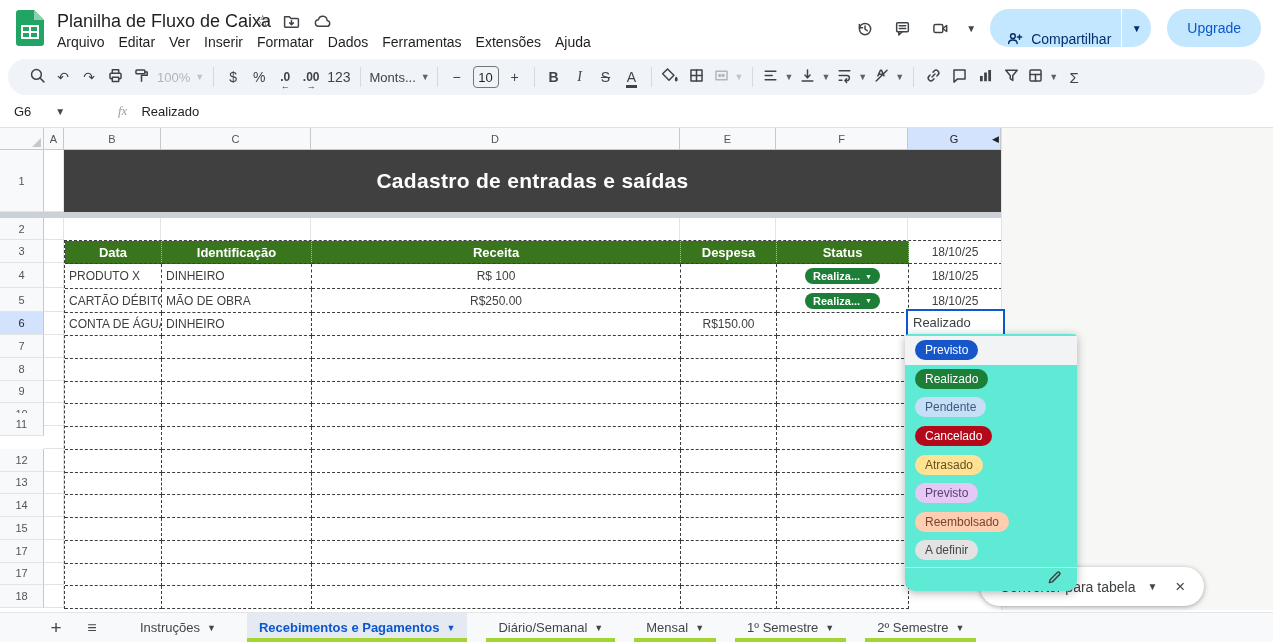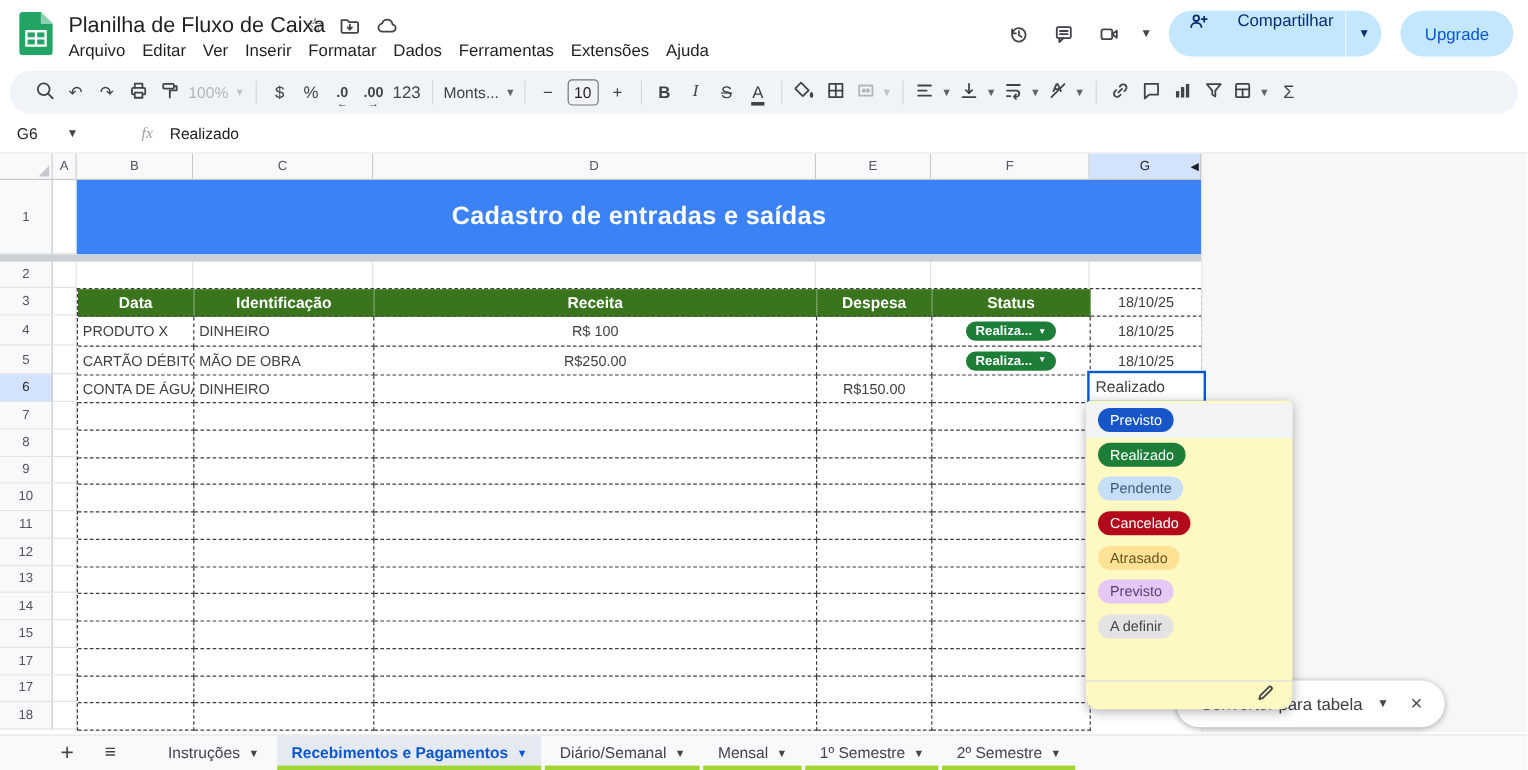--- a/index.html
+++ b/index.html
@@ -13,21 +13,21 @@
   #doc-title { position:absolute; left:57px; top:11px; font-size:18px; color:#1f1f1f; white-space:nowrap; }
   .title-icons { position:absolute; left:255px; top:13px; display:flex; gap:13px; align-items:center; color:#444746; }
   .title-icons .ic { width:18px; height:18px; display:inline-flex; }
   #star-ic { font-size:17px; color:#444746; line-height:18px; }
   #menubar { position:absolute; left:50px; top:32px; display:flex;text-align:center; }
   #menubar span { font-size:14px; color:#1f1f1f; padding:2px 7px; border-radius:8px; cursor:default; }
   #top-right { position:absolute; right:12px; top:8px; height:40px; display:flex; align-items:center; gap:14px; }
   .tr-icon { width:24px; height:24px; display:inline-flex; align-items:center; justify-content:center; color:#444746; }
   .caret { font-size:10px; color:#444746; }
   #share-btn { height:38px; background:#c2e7ff; border-radius:19px; display:flex; align-items:center; }
-  #share-main { display:flex; align-items:flex-start; gap:24px; padding:0 10px 0 16px; height:100%; }
+  #share-main { display:flex; align-items:flex-end; gap:8px; padding:0 10px 0 16px; height:100%; }
   #share-btn .lbl { font-size:14px; font-weight:500; color:#062e6f; }
   #share-split { width:30px; height:100%; display:flex; align-items:center; justify-content:center;
     border-left:1px solid #ffffff; border-radius:0 19px 19px 0; }
   #upgrade-btn { height:38px; background:#c2e7ff; border-radius:19px; padding:0 20px; display:flex;
     align-items:center; font-size:14px; font-weight:500; color:#0b57d0; margin-left:2px; }
 
   
   #toolbar { position:absolute; top:59px; left:8px; width:1257px; height:36px; background:#f0f4f9;
     border-radius:20px; display:flex; align-items:center; padding:0 10px 0 16px; }
   .tb { height:26px; min-width:26px; display:inline-flex; align-items:center; justify-content:center;
@@ -63,62 +63,62 @@
   #corner { position:absolute; top:0; left:0; width:44px; height:22px; background:#f8f9fa;
     border-right:1px solid #c6c8ca; border-bottom:1px solid #c6c8ca; }
   #corner:after { content:""; position:absolute; right:2px; bottom:2px; border-left:9px solid transparent; border-bottom:9px solid #c4c7cb; }
   .rowhead { position:absolute; left:0; width:44px; background:#f8f9fa; border-right:1px solid #c6c8ca;
     border-bottom:1px solid #e2e3e3; font-size:11px; color:#50545a; display:flex; align-items:center; justify-content:center; }
   .rowhead.sel { background:#d3e3fd; color:#20212a; }
   .lightline { position:absolute; background:#e2e3e3; }
   #frozen-strip { position:absolute; left:0; width:1001px; background:#ccd1d8; }
 
   
-  #banner { position:absolute; left:64px; width:937px; background:#3b82f6; display:flex; align-items:center; justify-content:center; }
+  #banner { position:absolute; left:64px; width:937px; background:#404040; display:flex; align-items:center; justify-content:center; }
   #banner span { color:#fff; font-weight:bold; font-size:21px; letter-spacing:.3px; }
 
   
   #dtable { position:absolute; left:64px; top:112px; width:937px; display:grid;
     grid-template-columns:97px 150px 369px 96px 132px 93px; border-left:1px dashed #3c3c3c; border-top:1px dashed #3c3c3c; }
   .tcell { border-right:1px dashed #3c3c3c; border-bottom:1px dashed #3c3c3c; font-size:12px; color:#3d3f42;
     display:flex; align-items:center; overflow:hidden; white-space:nowrap; }
   .tcell.hdr { background:#38751d; color:#fff; font-weight:bold; font-size:13px; justify-content:center;
     border-right:1px dotted rgba(255,255,255,.55); }
   .tcell.c-center { justify-content:center; }
   .tcell.c-left { padding-left:4px; }
   .chip { border-radius:10px; padding:2px 8px; font-size:11px; font-weight:bold; color:#fff;
     display:inline-flex; align-items:center; gap:5px; }
   .chip .arr { font-size:7px; }
 
   
   #edit-cell { position:absolute; left:906px; top:309px; width:99px; height:27px; background:#fff;
     border:2px solid #0b57d0; display:flex; align-items:center; padding-left:5px; font-size:13px; color:#3c4043; z-index:15; }
 
   
-  #dd-panel { position:absolute; left:905px; top:334px; width:172px; height:257px; background:#fef9c3; z-index:30;
+  #dd-panel { position:absolute; left:905px; top:334px; width:172px; height:257px; background:#5eead4; z-index:30;
     border-radius:4px 4px 10px 10px; box-shadow:0 2px 10px rgba(0,0,0,.3); display:flex; flex-direction:column; }
   #dd-list { flex:1; padding-top:2px; }
   .dd-item { height:28.6px; display:flex; align-items:center; padding-left:10px; }
   .dd-item.hover { background:#f1f3f4; }
   .dd-chip { border-radius:10px; padding:3px 10px; font-size:12px; font-weight:500; }
   #dd-footer { height:24px; border-top:1px solid #dadce0; display:flex; align-items:center; justify-content:flex-end; padding-right:14px; }
 
   
   #convert-pill { position:absolute; left:980px; top:567px; width:224px; height:39px; background:#fff; z-index:20;
     border-radius:20px; box-shadow:0 1px 5px rgba(0,0,0,.35); display:flex; align-items:center; padding:0 16px 0 20px; overflow:hidden; }
   #convert-pill .lbl { font-size:14px; color:#3c4043; white-space:nowrap; }
   #convert-pill .caret { margin-left:12px; }
   #convert-pill .x { margin-left:18px; font-size:17px; color:#444746; }
 
   
   #sheetbar { position:absolute; top:612px; left:0; width:1273px; height:30px; background:#f8f9fa;
     border-top:1px solid #e3e5e8; display:flex; align-items:stretch; }
   #add-sheet { width:20px; margin-left:46px; font-size:19px; color:#444746; display:flex; align-items:center; justify-content:center; }
   #all-sheets { width:20px; margin-left:16px; font-size:16px; color:#444746; display:flex; align-items:center; justify-content:center; }
-  #tabs { display:flex; margin-left:26px; gap:3px;justify-content:space-between; }
+  #tabs { display:flex; margin-left:26px; gap:19px;justify-content:space-between; }
   .sheet-tab { position:relative; display:flex; align-items:center; gap:7px; padding:0 12px; font-size:13px; color:#41454a; font-weight:500; }
   .sheet-tab .caret { font-size:9px; }
   .sheet-tab.active { background:#e4e9f2; color:#0b57d0; font-weight:bold; }
   .sheet-tab.active .caret { color:#0b57d0; }
   .sheet-tab .strip { position:absolute; left:0; right:0; bottom:0; height:4px; }
 </style>
 </head>
 <body>
 
 <div id="app">
@@ -408,21 +408,21 @@
         <div class="rowhead" style="top: 22px; height: 62px;">1</div>
         <div class="rowhead" style="top: 90px; height: 22px;">2</div>
         <div class="rowhead" style="top: 112px; height: 23px;">3</div>
         <div class="rowhead" style="top: 135px; height: 25px;">4</div>
         <div class="rowhead" style="top: 160px; height: 24px;">5</div>
         <div class="rowhead sel" style="top: 184px; height: 23px;">6</div>
         <div class="rowhead" style="top: 207px; height: 22.75px;">7</div>
         <div class="rowhead" style="top: 229.75px; height: 22.75px;">8</div>
         <div class="rowhead" style="top: 252.5px; height: 22.75px;">9</div>
         <div class="rowhead" style="top: 275.25px; height: 22.75px;">10</div>
-        <div class="rowhead" style="top: 298px; height: 22.75px;">11</div>
+        <div class="rowhead" style="top: 285px; height: 22.75px;">11</div>
         <div class="rowhead" style="top: 320.75px; height: 22.75px;">12</div>
         <div class="rowhead" style="top: 343.5px; height: 22.75px;">13</div>
         <div class="rowhead" style="top: 366.25px; height: 22.75px;">14</div>
         <div class="rowhead" style="top: 389px; height: 22.75px;">15</div>
         <div class="rowhead" style="top: 411.75px; height: 22.75px;">17</div>
         <div class="rowhead" style="top: 434.5px; height: 22.75px;">17</div>
         <div class="rowhead" style="top: 457.25px; height: 22.75px;">18</div>
       </div>
     <div id="gridlines">
         <div class="lightline" style="left: 44px; width: 20px; top: 83px; height: 1px;"></div>
@@ -581,20 +581,23 @@
         <div class="dd-item">
           <span class="dd-chip" style="background: rgb(179, 9, 27); color: rgb(255, 255, 255);">Cancelado</span>
         </div>
         <div class="dd-item">
           <span class="dd-chip" style="background: rgb(255, 226, 148); color: rgb(99, 81, 32);">Atrasado</span>
         </div>
         <div class="dd-item">
           <span class="dd-chip" style="background: rgb(229, 200, 245); color: rgb(91, 61, 114);">Previsto</span>
         </div>
         <div class="dd-item">
+          <span class="dd-chip" style="background: rgb(255, 205, 176); color: rgb(122, 67, 42);">Reembolsado</span>
+        </div>
+        <div class="dd-item">
           <span class="dd-chip" style="background: rgb(227, 227, 227); color: rgb(68, 71, 70);">A definir</span>
         </div>
       </div>
     <div id="dd-footer">
       <span>
         <svg class="ic16" viewBox="0 0 16 16">
             <path d="M3.2 12.8l.7-2.7 6.8-6.8a1.2 1.2 0 0 1 2 2l-6.8 6.8z"></path>
           </svg>
       </span>
     </div>

